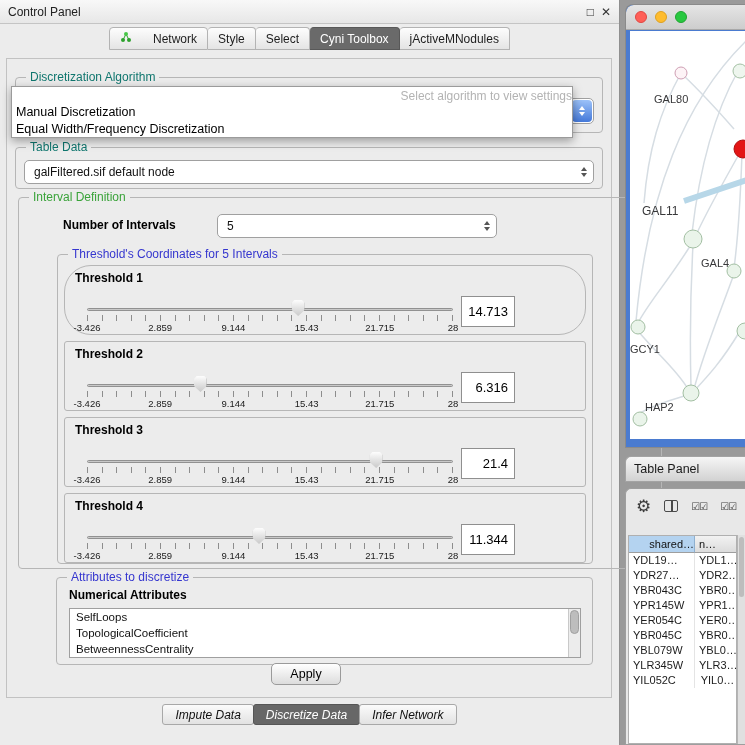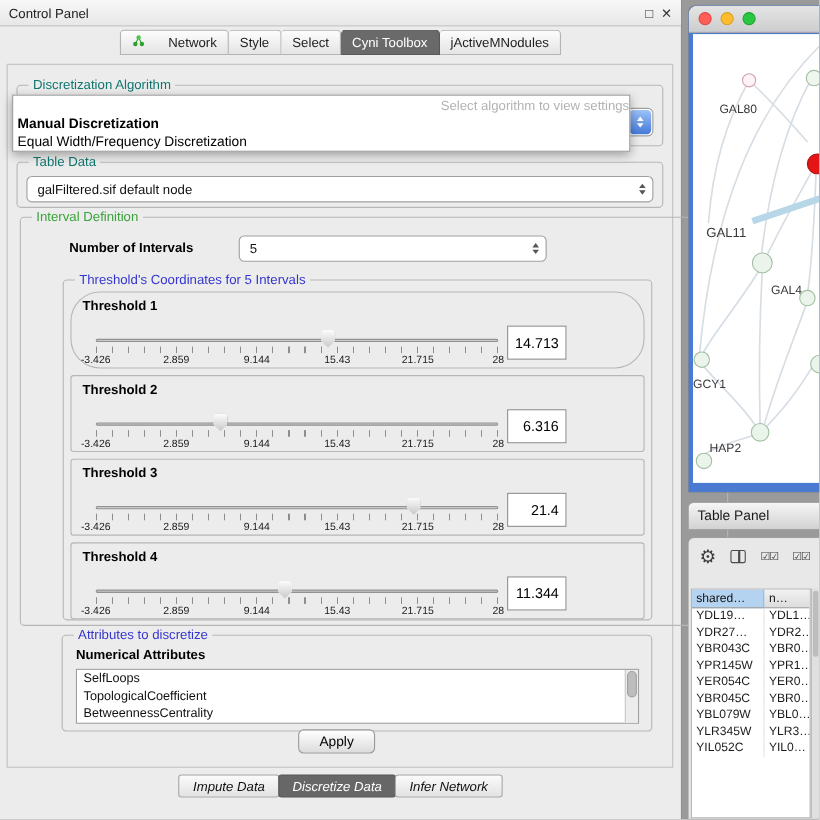--- a/index.html
+++ b/index.html
@@ -33,21 +33,21 @@
   .spin .dn { border-top:4px solid #555; }
   .stepper-blue { position:absolute; right:1px; top:1px; bottom:1px; width:20px; border-radius:4px; background:linear-gradient(#9cc2f9,#4579d9); display:flex; flex-direction:column; align-items:center; justify-content:center; gap:2px; }
   .stepper-blue i { display:block; width:0; height:0; border-left:3px solid transparent; border-right:3px solid transparent; }
   .stepper-blue .up { border-bottom:4px solid #fff; }
   .stepper-blue .dn { border-top:4px solid #fff; }
 
   
   .popup { position:absolute; left:4px; top:27px; width:562px; height:52px; background:#fff; border:1px solid #9b9b9b; box-shadow:0 3px 9px rgba(0,0,0,.35); z-index:30; }
   .popup-placeholder { text-align:right; color:#b3b3b3; font-size:12px; padding-top:2px; height:17px; }
   .popup-opt { font-size:12.5px; padding:1px 4px; height:17px; color:#000; }
-  .popup-opt.bold { font-weight:bold; }
+  .popup-opt.bold { font-weight:normal; }
 
   
   .tbox { position:absolute; left:6px; width:522px; height:70px; border:1px solid #b6b6b6; border-radius:3px; background:#ececec; }
   .tlabel { position:absolute; left:10px; top:5px; font-size:12px; font-weight:bold; color:#000; }
   .slider { position:absolute; left:22px; top:30px; width:366px; height:38px; }
   .track { position:absolute; left:0; right:0; top:12px; height:3px; background:#c9c9c9; border:1px solid #919191; border-radius:2px; }
   .ticks { position:absolute; left:0; right:0; top:19px; height:6px;
            background-image:repeating-linear-gradient(90deg,#8d8d8d 0 1px,transparent 1px 14.6px); }
   .scale { position:absolute; left:0; right:0; top:26px; height:12px; }
   .scale span { position:absolute; transform:translateX(-50%); font-size:9.5px; color:#1a1a1a; white-space:nowrap; }
@@ -82,25 +82,25 @@
 
   .tp-header { position:absolute; top:456px; left:0; right:0; height:26px; background:linear-gradient(#f6f6f6,#d2d2d2); border:1px solid #a3a3a3; border-right:0; border-top-left-radius:6px; font-size:12.5px; color:#1a1a1a; line-height:24px; padding-left:8px; }
   .tp-body { position:absolute; top:488px; left:0; right:0; bottom:0; background:#e8e8e8; border:1px solid #9e9e9e; border-right:0; border-top-left-radius:6px; }
   .tp-toolbar { height:34px; display:flex; align-items:center; padding-left:10px; gap:13px; color:#3c3c3c; }
   .gear { font-size:17px; line-height:1; }
   .cols-icon { width:14px; height:12px; border:1.5px solid #4a4a4a; border-radius:2px; position:relative; }
   .cols-icon::after { content:""; position:absolute; left:50%; top:0; bottom:0; width:1.5px; background:#4a4a4a; }
   .checks { font-size:10px; letter-spacing:-1px; }
   .tp-table { position:absolute; top:46px; left:2px; right:8px; bottom:0; background:#fff; border:1px solid #b0b0b0; overflow:hidden; }
   .tp-head { display:flex; height:17px; font-size:11px; color:#111; }
-  .th1 { width:66px; background:#b4d3f0; border-right:1px solid #8fb0cf; border-bottom:1px solid #9e9e9e; padding-left:4px; line-height:16px; overflow:hidden; white-space:nowrap; }
+  .th1 { width:66px; background:#b4d3f0; border-right:1px solid #8fb0cf; border-bottom:1px solid #9e9e9e; padding-left:4px; line-height:16px; overflow:hidden; white-space:nowrap;text-align:right; }
   .th2 { flex:1; background:linear-gradient(#f2f2f2,#dcdcdc); border-bottom:1px solid #9e9e9e; padding-left:4px; line-height:16px; overflow:hidden; white-space:nowrap; }
   .tp-row { display:flex; height:15px; font-size:11px; color:#1b1b1b; }
   .c1 { width:66px; padding-left:4px; border-right:1px solid #e4e4e4; overflow:hidden; white-space:nowrap; line-height:15px; }
-  .c2 { flex:1; padding-left:4px; overflow:hidden; white-space:nowrap; line-height:15px; }
+  .c2 { flex:1; padding-left:4px; overflow:hidden; white-space:nowrap; line-height:15px;text-align:center; }
   .tp-vscroll { position:absolute; top:46px; right:0; bottom:0; width:8px; background:#e0e0e0; border-left:1px solid #b5b5b5; }
   .tp-vthumb { position:absolute; top:2px; left:1px; width:5px; height:60px; background:#bdbdbd; border-radius:3px; }
 </style>
 </head>
 <body>
 
 <div class="desktop">
 
   <div class="control-panel">
 

